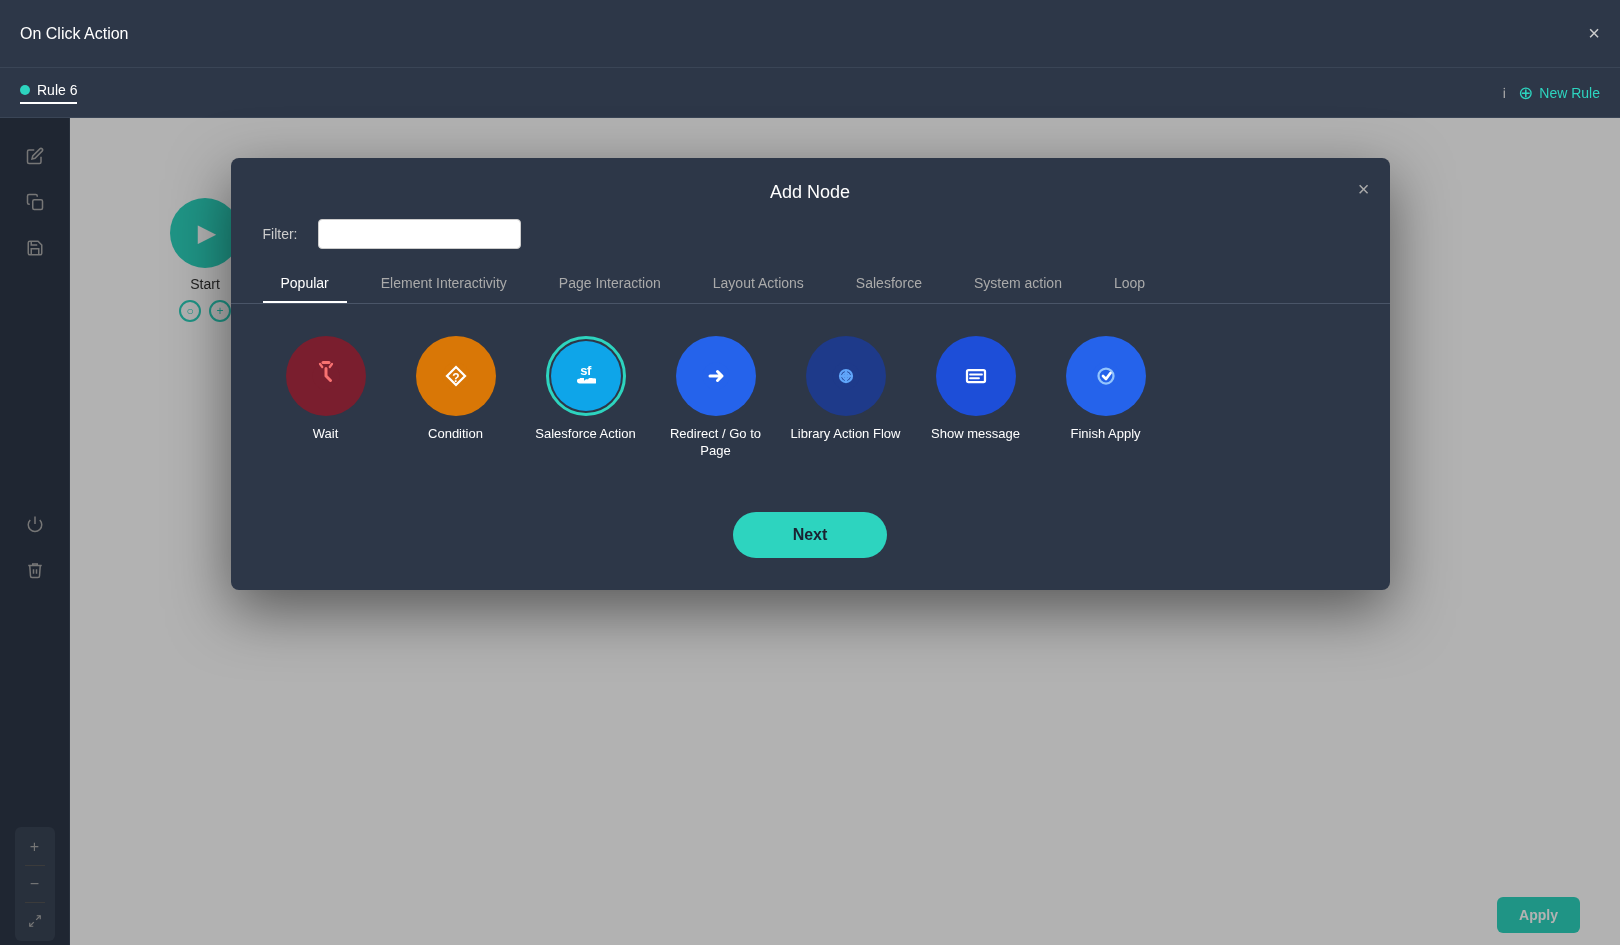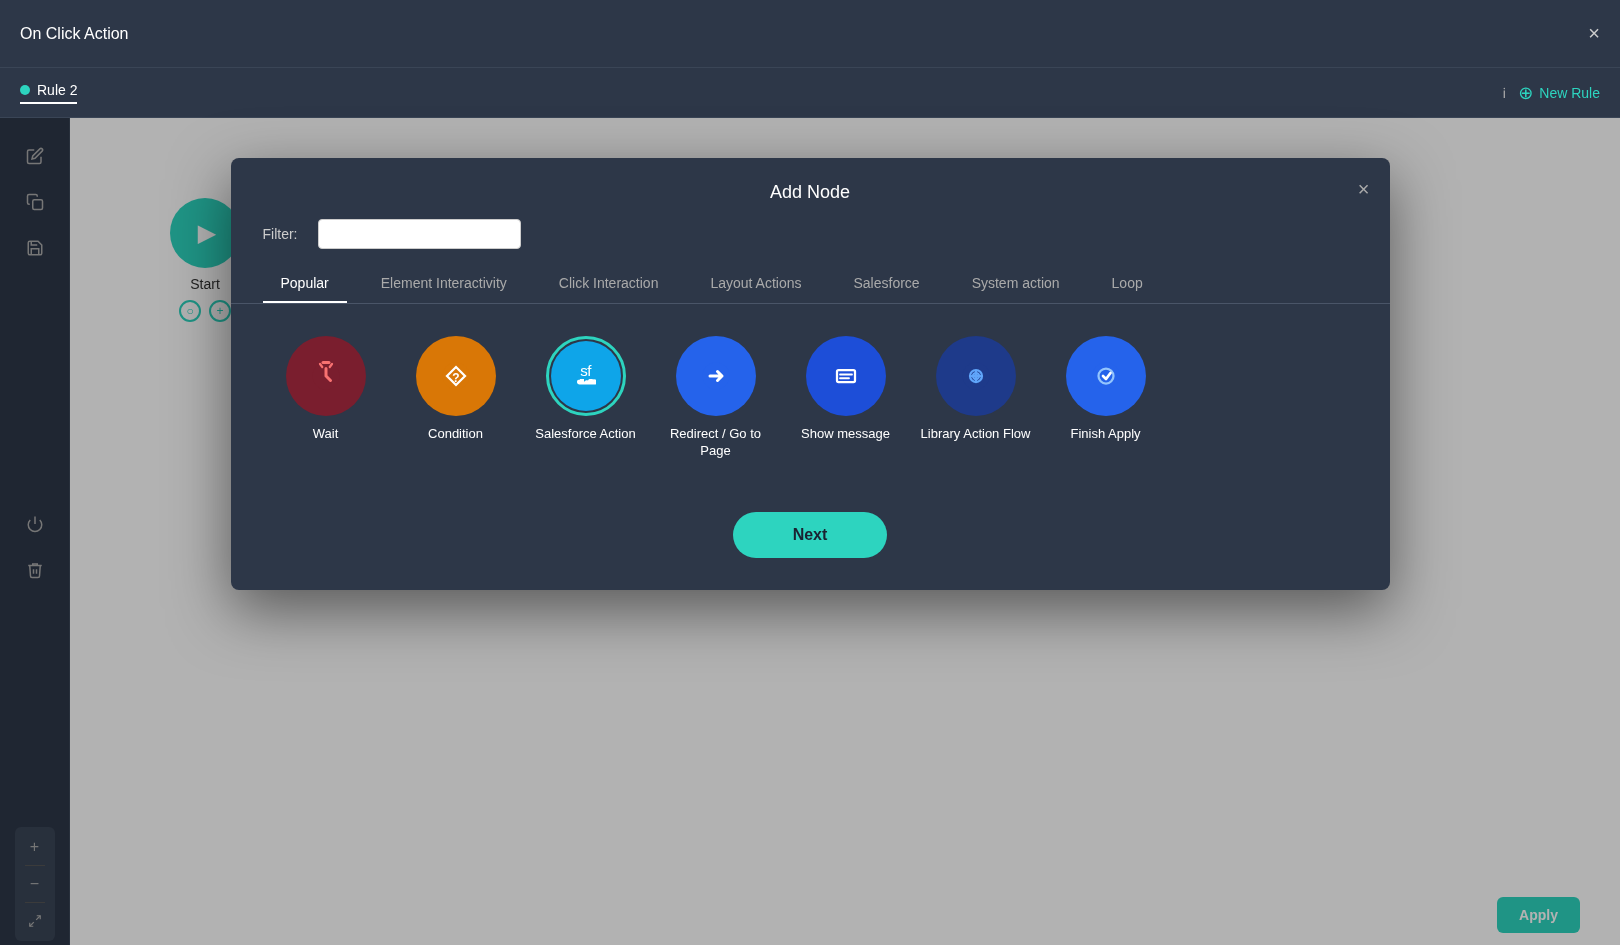--- a/index.html
+++ b/index.html
@@ -387,21 +387,21 @@
 <body>
 
 <div class="top-bar">
   <span class="top-bar-title">On Click Action</span>
   <button class="top-bar-close">×</button>
 </div>
 
 <div class="tabs-bar">
   <div class="rule-tab">
     <div class="rule-dot"></div>
-    <span>Rule 2</span>
+    <span>Rule 6</span>
   </div>
   <div class="tabs-bar-right">
     <span class="info-icon">ℹ</span>
     <button class="new-rule-btn">
       <span style="font-size:18px;">⊕</span>
       <span>New Rule</span>
     </button>
   </div>
 </div>
 
@@ -485,21 +485,21 @@
       </div>
 
       <div class="filter-row">
         <span class="filter-label">Filter:</span>
         <input class="filter-input" type="text" style="">
       </div>
 
       <div class="modal-tabs">
         <button class="modal-tab active">Popular</button>
         <button class="modal-tab">Element Interactivity</button>
-        <button class="modal-tab">Click Interaction</button>
+        <button class="modal-tab">Page Interaction</button>
         <button class="modal-tab">Layout Actions</button>
         <button class="modal-tab">Salesforce</button>
         <button class="modal-tab">System action</button>
         <button class="modal-tab">Loop</button>
       </div>
 
       <div class="node-grid">
 
         <div class="node-item">
           <div class="node-icon wait">
@@ -520,66 +520,66 @@
               <polygon points="12,6 18,12 12,18 6,12" fill="none" stroke="#fff" stroke-width="1.5"></polygon>
               <text x="12" y="16" text-anchor="middle" font-size="8" fill="#fff" font-weight="bold">?</text>
             </svg>
           </div>
           <span class="node-label">Condition</span>
         </div>
 
         <div class="node-item">
           <div class="node-icon salesforce" style="background: transparent;">
             <div class="sf-inner">
-              <span style="color:#fff;font-size:15px;font-weight:400;letter-spacing:-0.5px;">sf</span>
+              <span style="color:#fff;font-size:13px;font-weight:700;letter-spacing:-0.5px;">sf</span>
               <svg width="20" height="12" viewBox="0 0 40 24" fill="white">
                 <path d="M16 6c2-3 5-4 8-3 2-4 7-5 10-2 1-1 3-1 4 0 3 0 5 2 5 5 0 3-2 5-5 5H7c-3 0-5-2-5-5 0-3 2-5 5-4 1-3 4-5 7-5 1 0 2 0 2 1z"></path>
               </svg>
             </div>
           </div>
           <span class="node-label">Salesforce Action</span>
         </div>
 
 
         <div class="node-item">
           <div class="node-icon redirect">
             <svg class="node-svg" viewBox="0 0 24 24" fill="none">
               <circle cx="12" cy="12" r="9" fill="#2563eb"></circle>
               <path d="M8 12h8M13 9l3 3-3 3" stroke="#fff" stroke-width="2" stroke-linecap="round" stroke-linejoin="round"></path>
             </svg>
           </div>
           <span class="node-label">Redirect / Go to Page</span>
-        </div>
-
-        <div class="node-item">
-          <div class="node-icon show-message">
-            <svg class="node-svg" viewBox="0 0 24 24" fill="none">
-              <circle cx="12" cy="12" r="9" fill="#1d4ed8"></circle>
-              <rect x="6" y="8" width="12" height="8" rx="1" stroke="#fff" stroke-width="1.5" fill="none"></rect>
-              <line x1="8" y1="11" x2="16" y2="11" stroke="#fff" stroke-width="1.2" stroke-linecap="round"></line>
-              <line x1="8" y1="13.5" x2="14" y2="13.5" stroke="#fff" stroke-width="1.2" stroke-linecap="round"></line>
-            </svg>
-          </div>
-          <span class="node-label">Show message</span>
         </div>
 
         <div class="node-item">
           <div class="node-icon library">
             <svg class="node-svg" viewBox="0 0 24 24" fill="none">
               <circle cx="12" cy="12" r="9" fill="#1e3a8a"></circle>
               <path d="M12 8 A4 4 0 0 1 12 16 A4 4 0 0 1 12 8Z" fill="none" stroke="#60a5fa" stroke-width="1.5"></path>
               <path d="M9 12 L15 12" stroke="#60a5fa" stroke-width="1.5" stroke-linecap="round"></path>
               <path d="M12 9 L12 15" stroke="#60a5fa" stroke-width="1.5" stroke-linecap="round"></path>
               <circle cx="12" cy="12" r="2" fill="none" stroke="#60a5fa" stroke-width="1.5"></circle>
             </svg>
           </div>
           <span class="node-label">Library Action Flow</span>
         </div>
 
         <div class="node-item">
+          <div class="node-icon show-message">
+            <svg class="node-svg" viewBox="0 0 24 24" fill="none">
+              <circle cx="12" cy="12" r="9" fill="#1d4ed8"></circle>
+              <rect x="6" y="8" width="12" height="8" rx="1" stroke="#fff" stroke-width="1.5" fill="none"></rect>
+              <line x1="8" y1="11" x2="16" y2="11" stroke="#fff" stroke-width="1.2" stroke-linecap="round"></line>
+              <line x1="8" y1="13.5" x2="14" y2="13.5" stroke="#fff" stroke-width="1.2" stroke-linecap="round"></line>
+            </svg>
+          </div>
+          <span class="node-label">Show message</span>
+        </div>
+
+        <div class="node-item">
           <div class="node-icon finish">
             <svg class="node-svg" viewBox="0 0 24 24" fill="none">
               <circle cx="12" cy="12" r="9" fill="#2563eb"></circle>
               <circle cx="12" cy="12" r="5" fill="none" stroke="#93c5fd" stroke-width="1.5"></circle>
               <path d="M10 12 L12 14 L15 10" stroke="#fff" stroke-width="1.8" stroke-linecap="round" stroke-linejoin="round"></path>
             </svg>
           </div>
           <span class="node-label">Finish Apply</span>
         </div>
 

